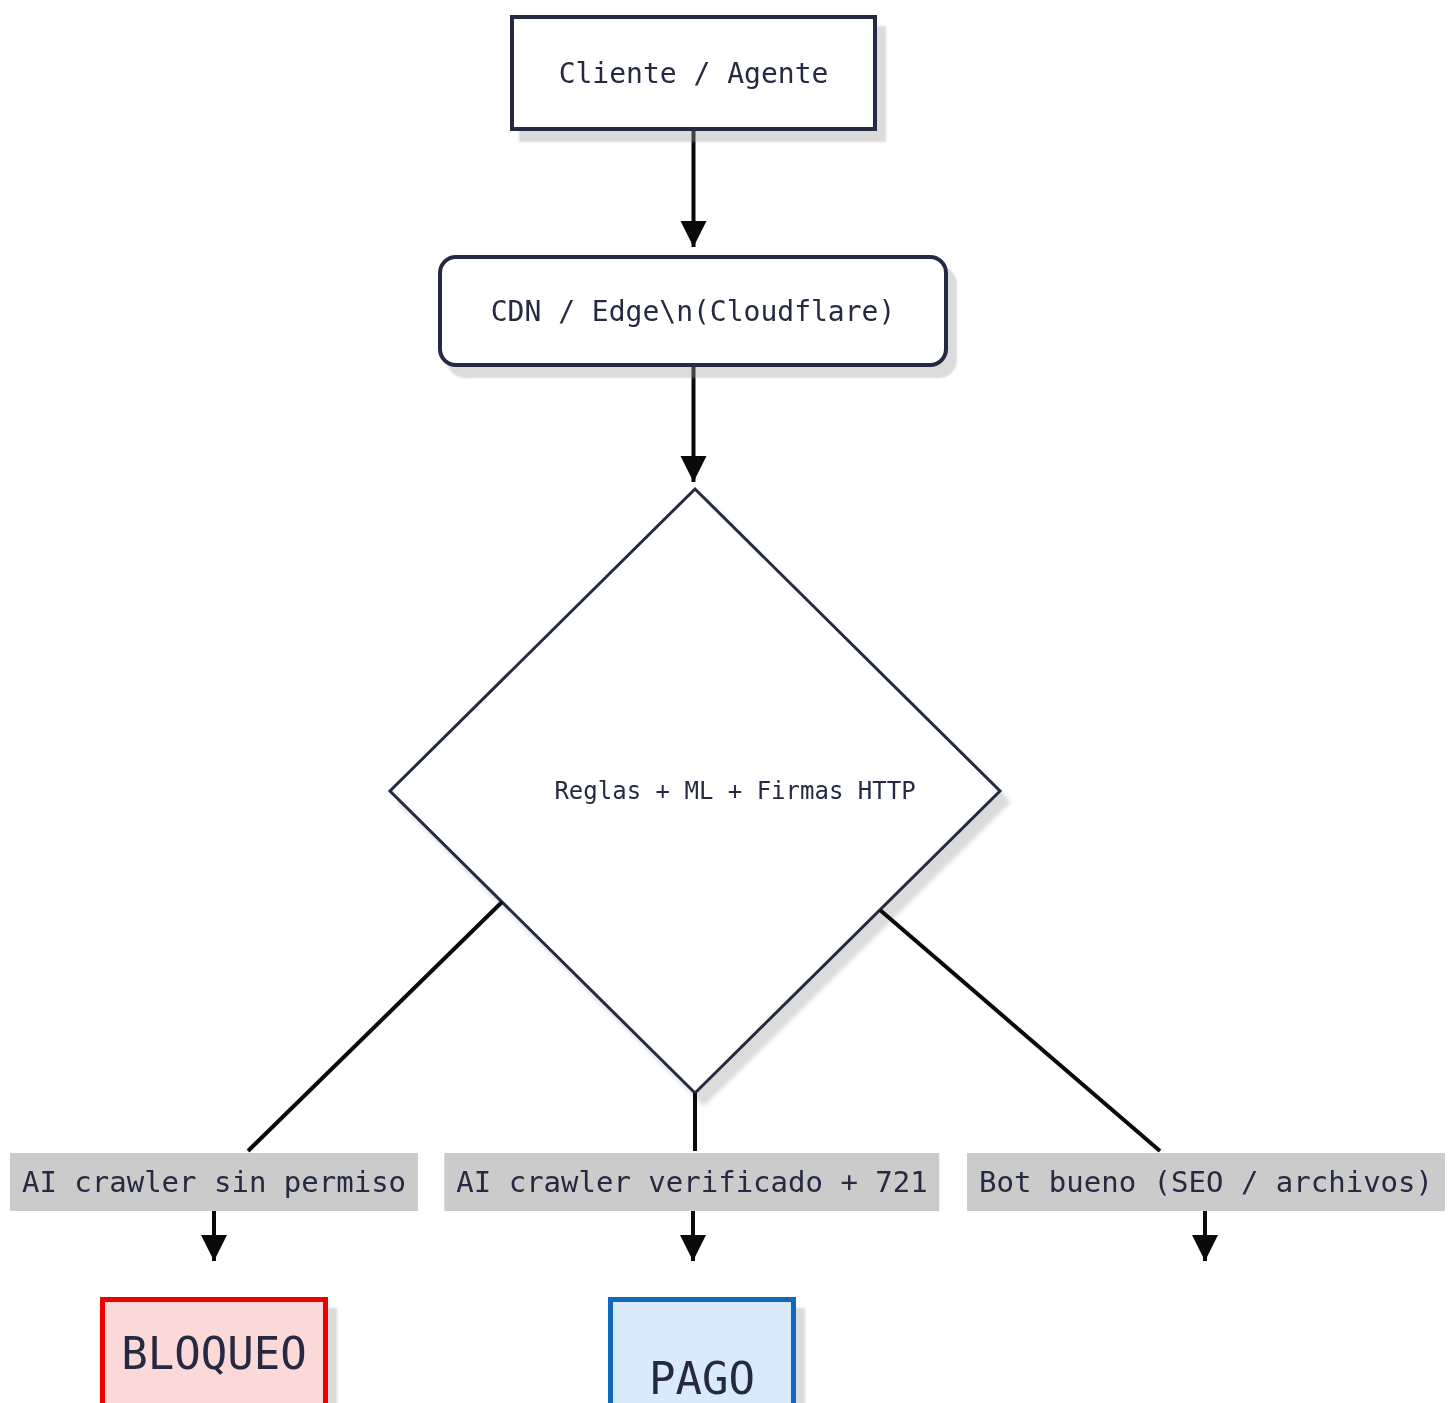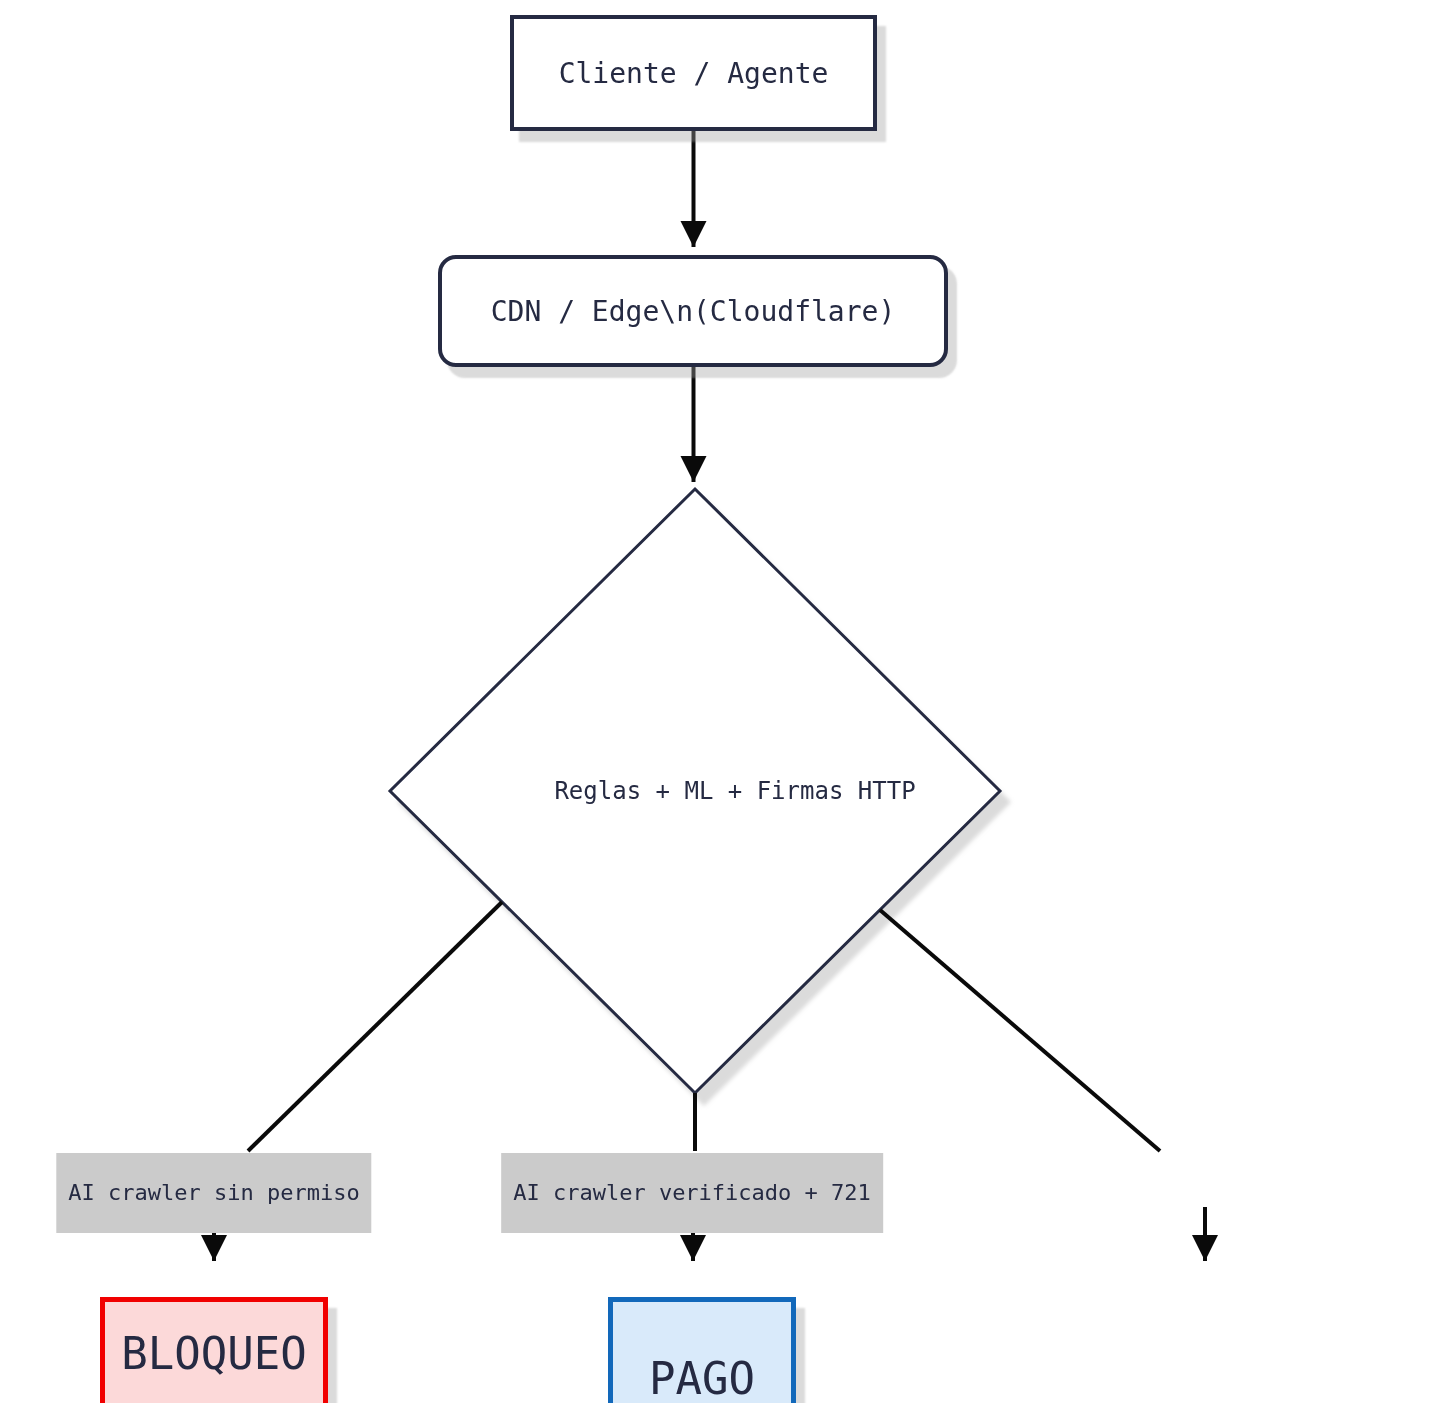--- a/index.html
+++ b/index.html
@@ -61,23 +61,23 @@
     font-size: 24px;
     white-space: nowrap;
     margin-left: 40px;
   }
   .edge-label {
     position: absolute;
     top: 1153px;
     transform: translateX(-50%);
     background: var(--label-bg, #cbcbcb);
     color: var(--text, #252a42);
-    font-size: 22px;
+    font-size: 29px;
     line-height: 44px;
-    padding: 18px 12px;
+    padding: 7px 12px;
     white-space: nowrap;
   }
   .edge-label-left   { left: 214px; }
   .edge-label-middle { left: 692px; }
   .edge-label-right  { left: 1206px; }
   .end-node {
     position: absolute;
     top: 1297px;
     height: 112px;
     display: flex;
@@ -144,20 +144,21 @@
   <div class="node node-cdn">
     <span>CDN / Edge\n(Cloudflare)</span>
   </div>
 
   <div class="diamond-label">Reglas + ML + Firmas HTTP</div>
 
   <div class="edge-label edge-label-left">AI crawler sin permiso</div>
 
   <div class="edge-label edge-label-middle">AI crawler verificado + 721</div>
 
+  <div class="edge-label edge-label-right">Bot bueno (SEO / archivos)</div>
 
   <div class="end-node end-block">
     <span>BLOQUEO</span>
   </div>
 
   <div class="end-node end-pay">
     <span>PAGO</span>
   </div>
 
 

